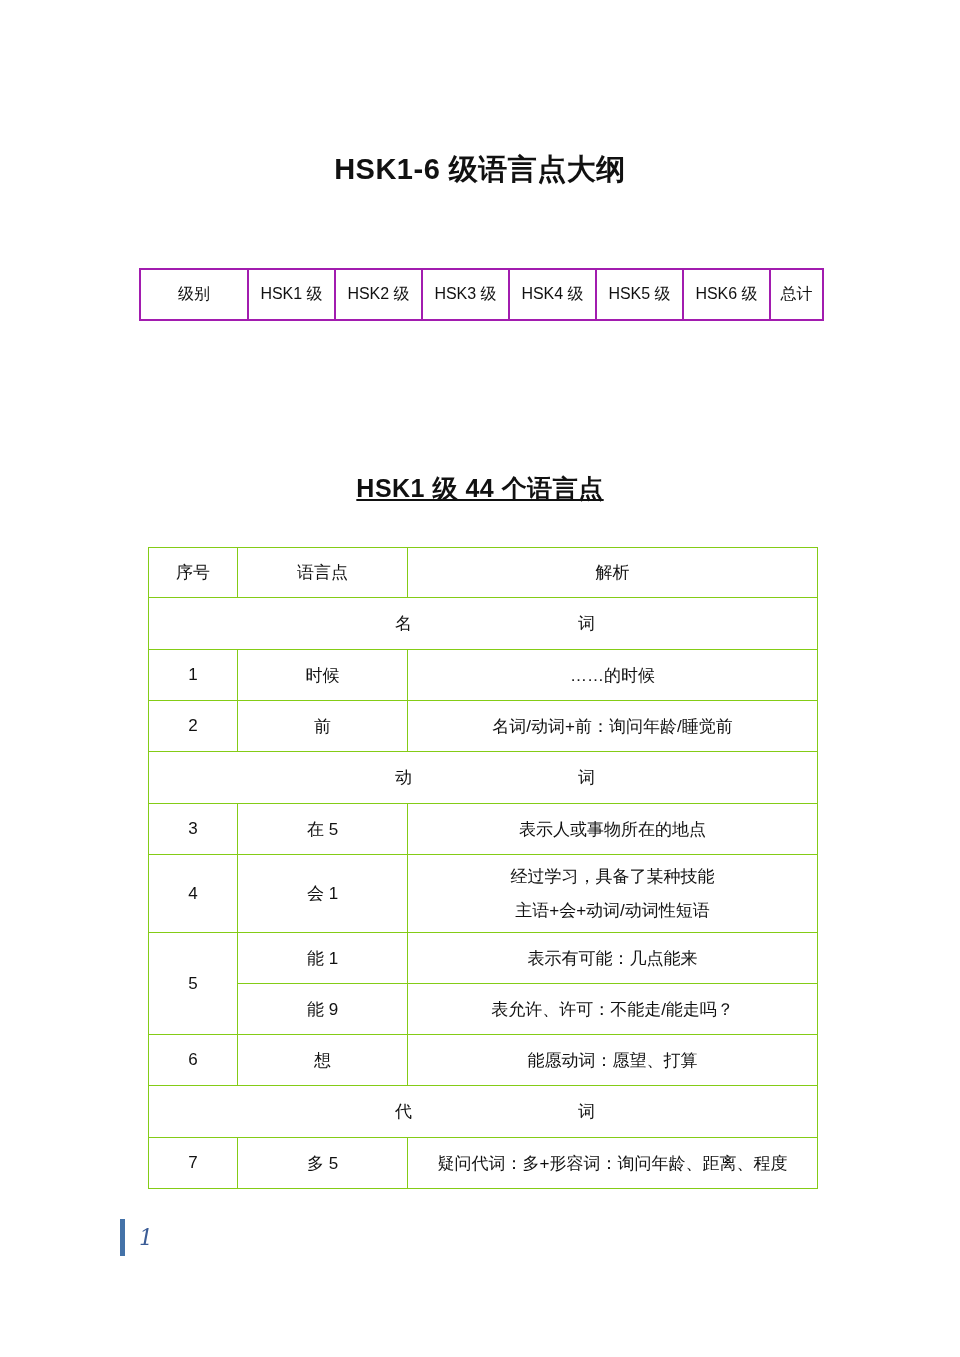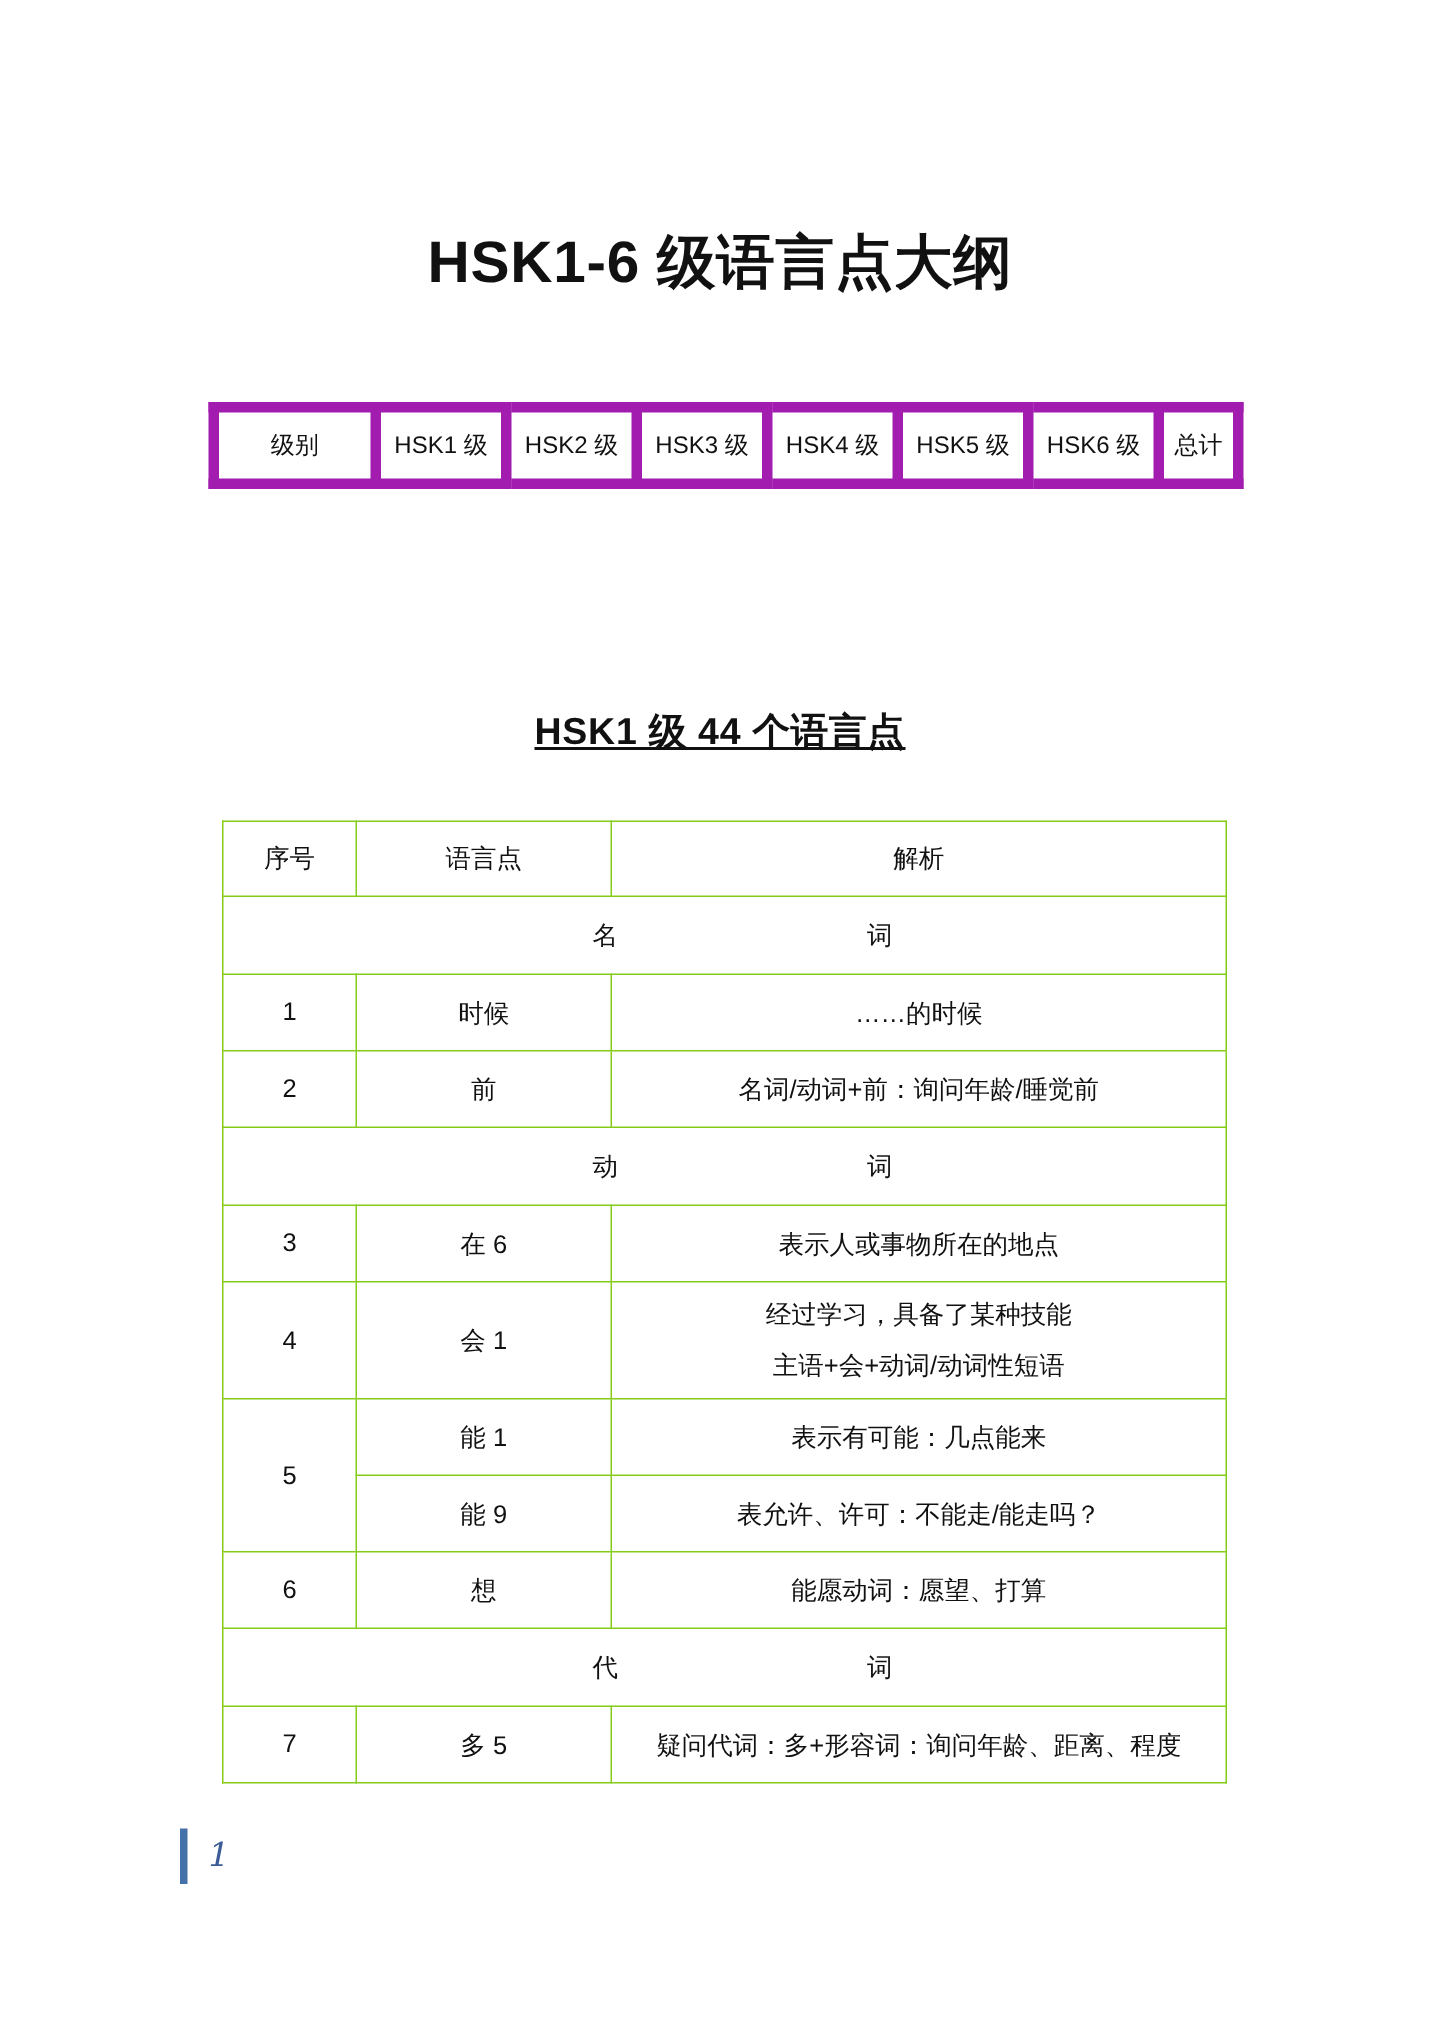--- a/index.html
+++ b/index.html
@@ -15,21 +15,21 @@
   }
 
   .page { position: relative; width: 960px; height: 1357px; }
 
   
   .doc-title {
     position: absolute;
     left: 0; top: 131px;
     width: 960px;
     text-align: center;
-    font-size: 39px;
+    font-size: 29px;
     font-weight: bold;
     letter-spacing: 0.5px;
     line-height: 38px;
     color: #111;
   }
   .section-title {
     position: absolute;
     left: 0; top: 450px;
     width: 960px;
     text-align: center;
@@ -44,21 +44,21 @@
   
   .summary-table {
     position: absolute;
     left: 139px;
     top: 268px;
     width: 682px;
     border-collapse: collapse;
     table-layout: fixed;
   }
   .summary-table td {
-    border: 7px solid #a21caf;
+    border: 2px solid #a21caf;
     text-align: center;
     vertical-align: middle;
     font-size: 16px;
     height: 51px;
     padding: 0 2px;
     color: #111;
     font-weight: 500;
   }
   .summary-table .col-label { width: 108px; }
   .summary-table .col-lvl   { width: 87px; }
@@ -178,21 +178,21 @@
       </tr>
 
       <tr class="section-row">
         <td colspan="3">
           <span class="sec-inner"><span>动</span><span>词</span></span>
         </td>
       </tr>
 
       <tr>
         <td class="r-tall">3</td>
-        <td>在 6</td>
+        <td>在 5</td>
         <td>表示人或事物所在的地点</td>
       </tr>
 
       <tr>
         <td style="height:78px">4</td>
         <td>会 1</td>
         <td class="two-line">
           <span class="ln">经过学习，具备了某种技能</span>
           <span class="ln">主语+会+动词/动词性短语</span>
         </td>

